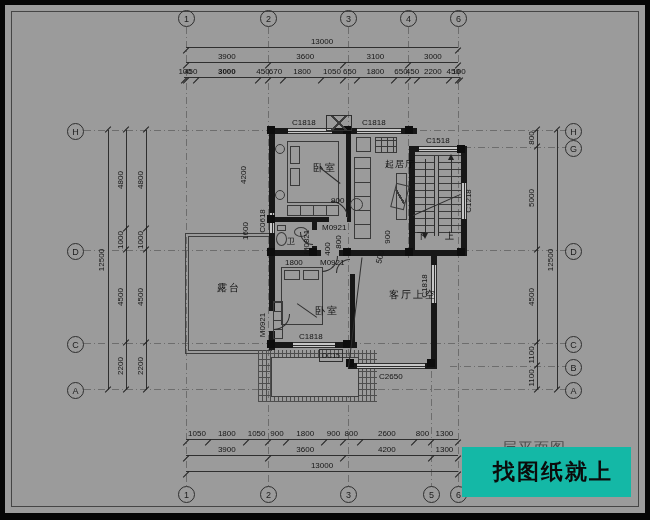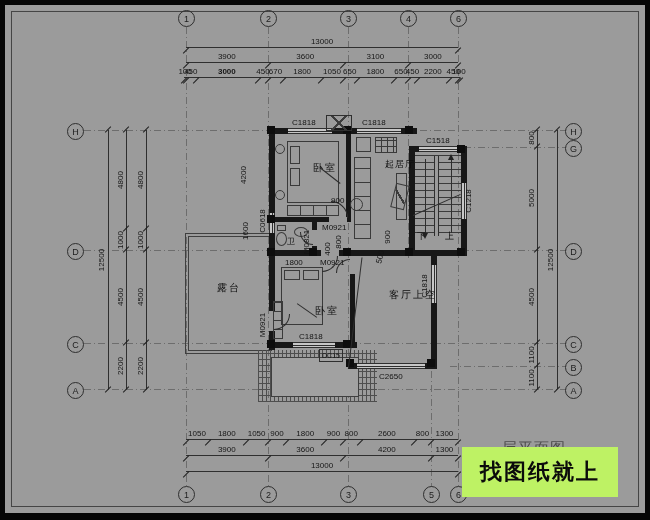--- a/index.html
+++ b/index.html
@@ -39,22 +39,22 @@
   .arc.tr{border-bottom:none;border-left:none;border-top-right-radius:100% 100%;}
   .arc.br{border-top:none;border-left:none;border-bottom-right-radius:100% 100%;}
   .ann{position:absolute;font-size:8px;line-height:1;white-space:nowrap;color:#141414;}
   .rot{transform:rotate(-90deg);transform-origin:center;display:inline-block;}
   .room{position:absolute;font-size:10px;line-height:1;letter-spacing:2px;white-space:nowrap;color:#0e0e0e;}
   .hatch{position:absolute;background:repeating-linear-gradient(0deg,#4e4e4e 0 1px,transparent 1px 6px),repeating-linear-gradient(90deg,#4e4e4e 0 1px,transparent 1px 4px);}
   .xbox{position:absolute;box-sizing:border-box;border:1px solid #2f2f2f;background:
         linear-gradient(45deg,transparent 47%,#3c3c3c 47% 53%,transparent 53%),
         linear-gradient(-45deg,transparent 47%,#3c3c3c 47% 53%,transparent 53%);}
   .treads{position:absolute;background:repeating-linear-gradient(to bottom,#3b3b3b 0 1px,transparent 1px 7px);}
-  .wm{position:absolute;left:457px;top:442px;width:156px;height:50px;background:#bef264;
-      display:flex;flex-direction:column;align-items:center;justify-content:center;z-index:5;}
+  .wm{position:absolute;left:457px;top:442px;width:156px;height:50px;background:#14b8a6;
+      display:flex;flex-direction:column;align-items:center;justify-content:center;z-index:5;padding-left:13px;}
   .wm1{font-size:22px;font-weight:bold;letter-spacing:2px;color:#0b0b0b;line-height:1.05;}
   .wm2{font-size:16px;font-weight:bold;color:#2148b1;line-height:1.05;}
   .titlep{position:absolute;font-size:15px;color:#4c4c4c;letter-spacing:1px;z-index:1;}
 </style>
 </head>
 <body>
 
 <div id="stage">
 <div class="sheet">
   <div class="frame"></div>

